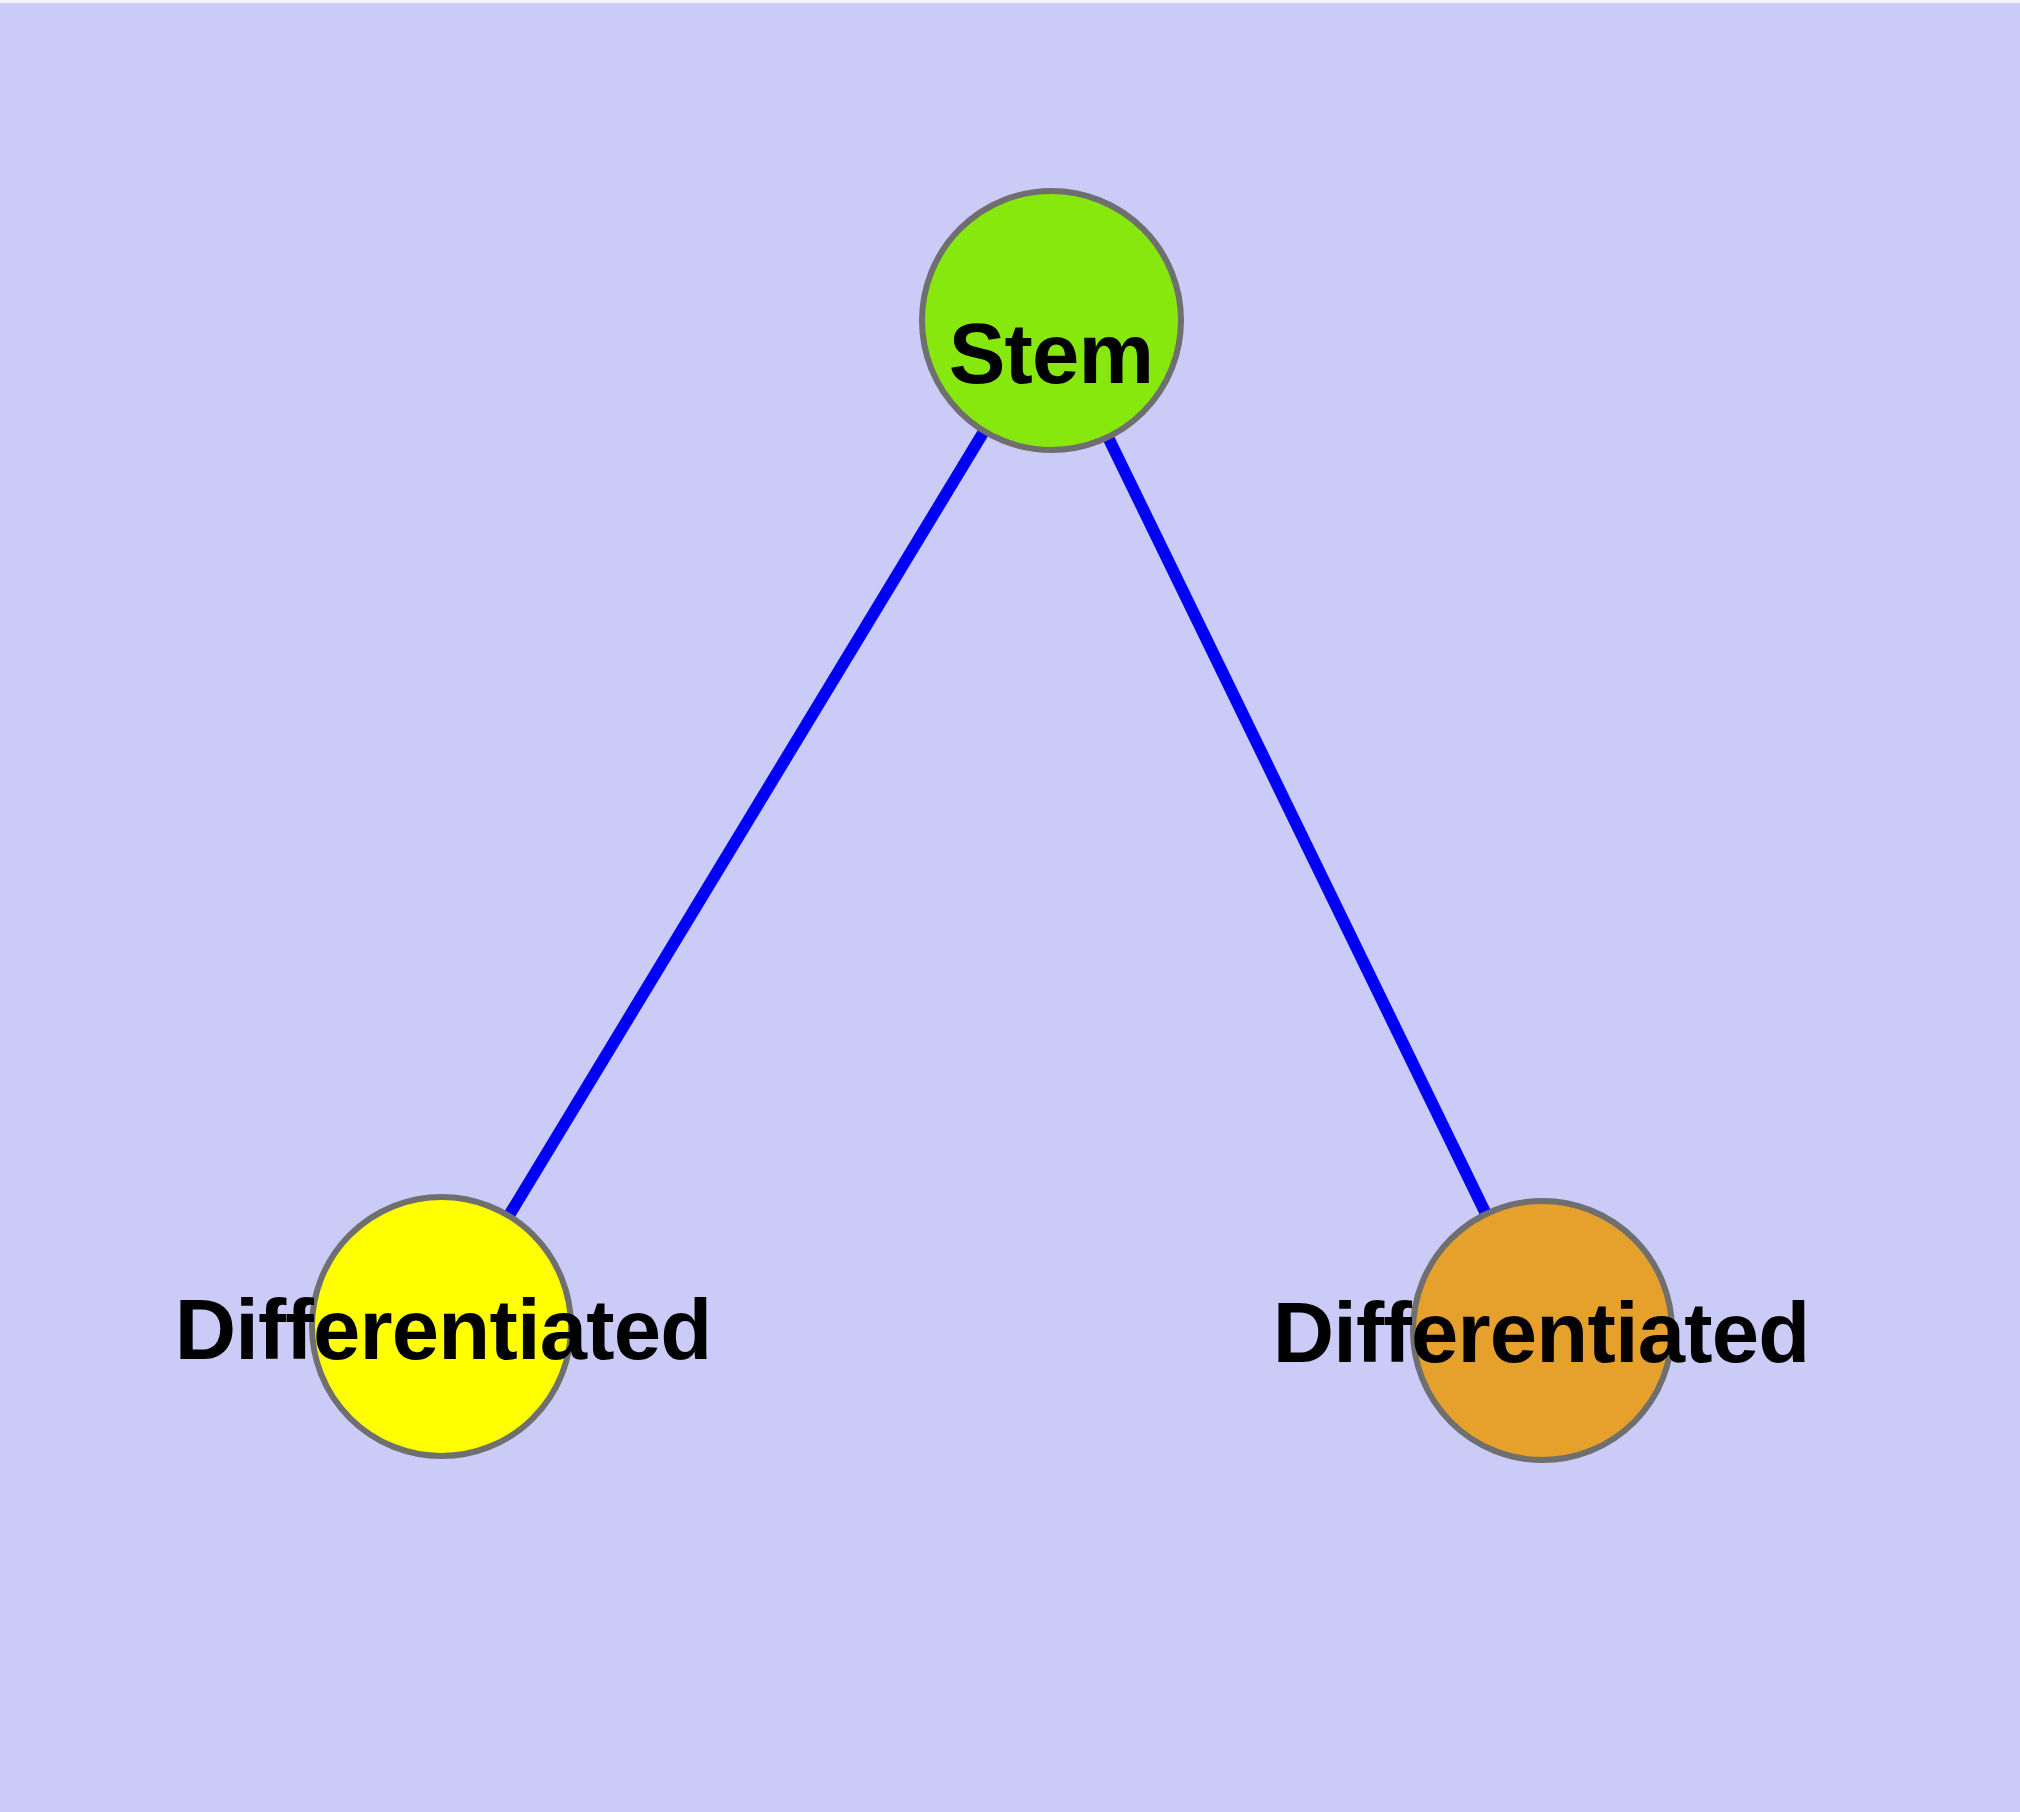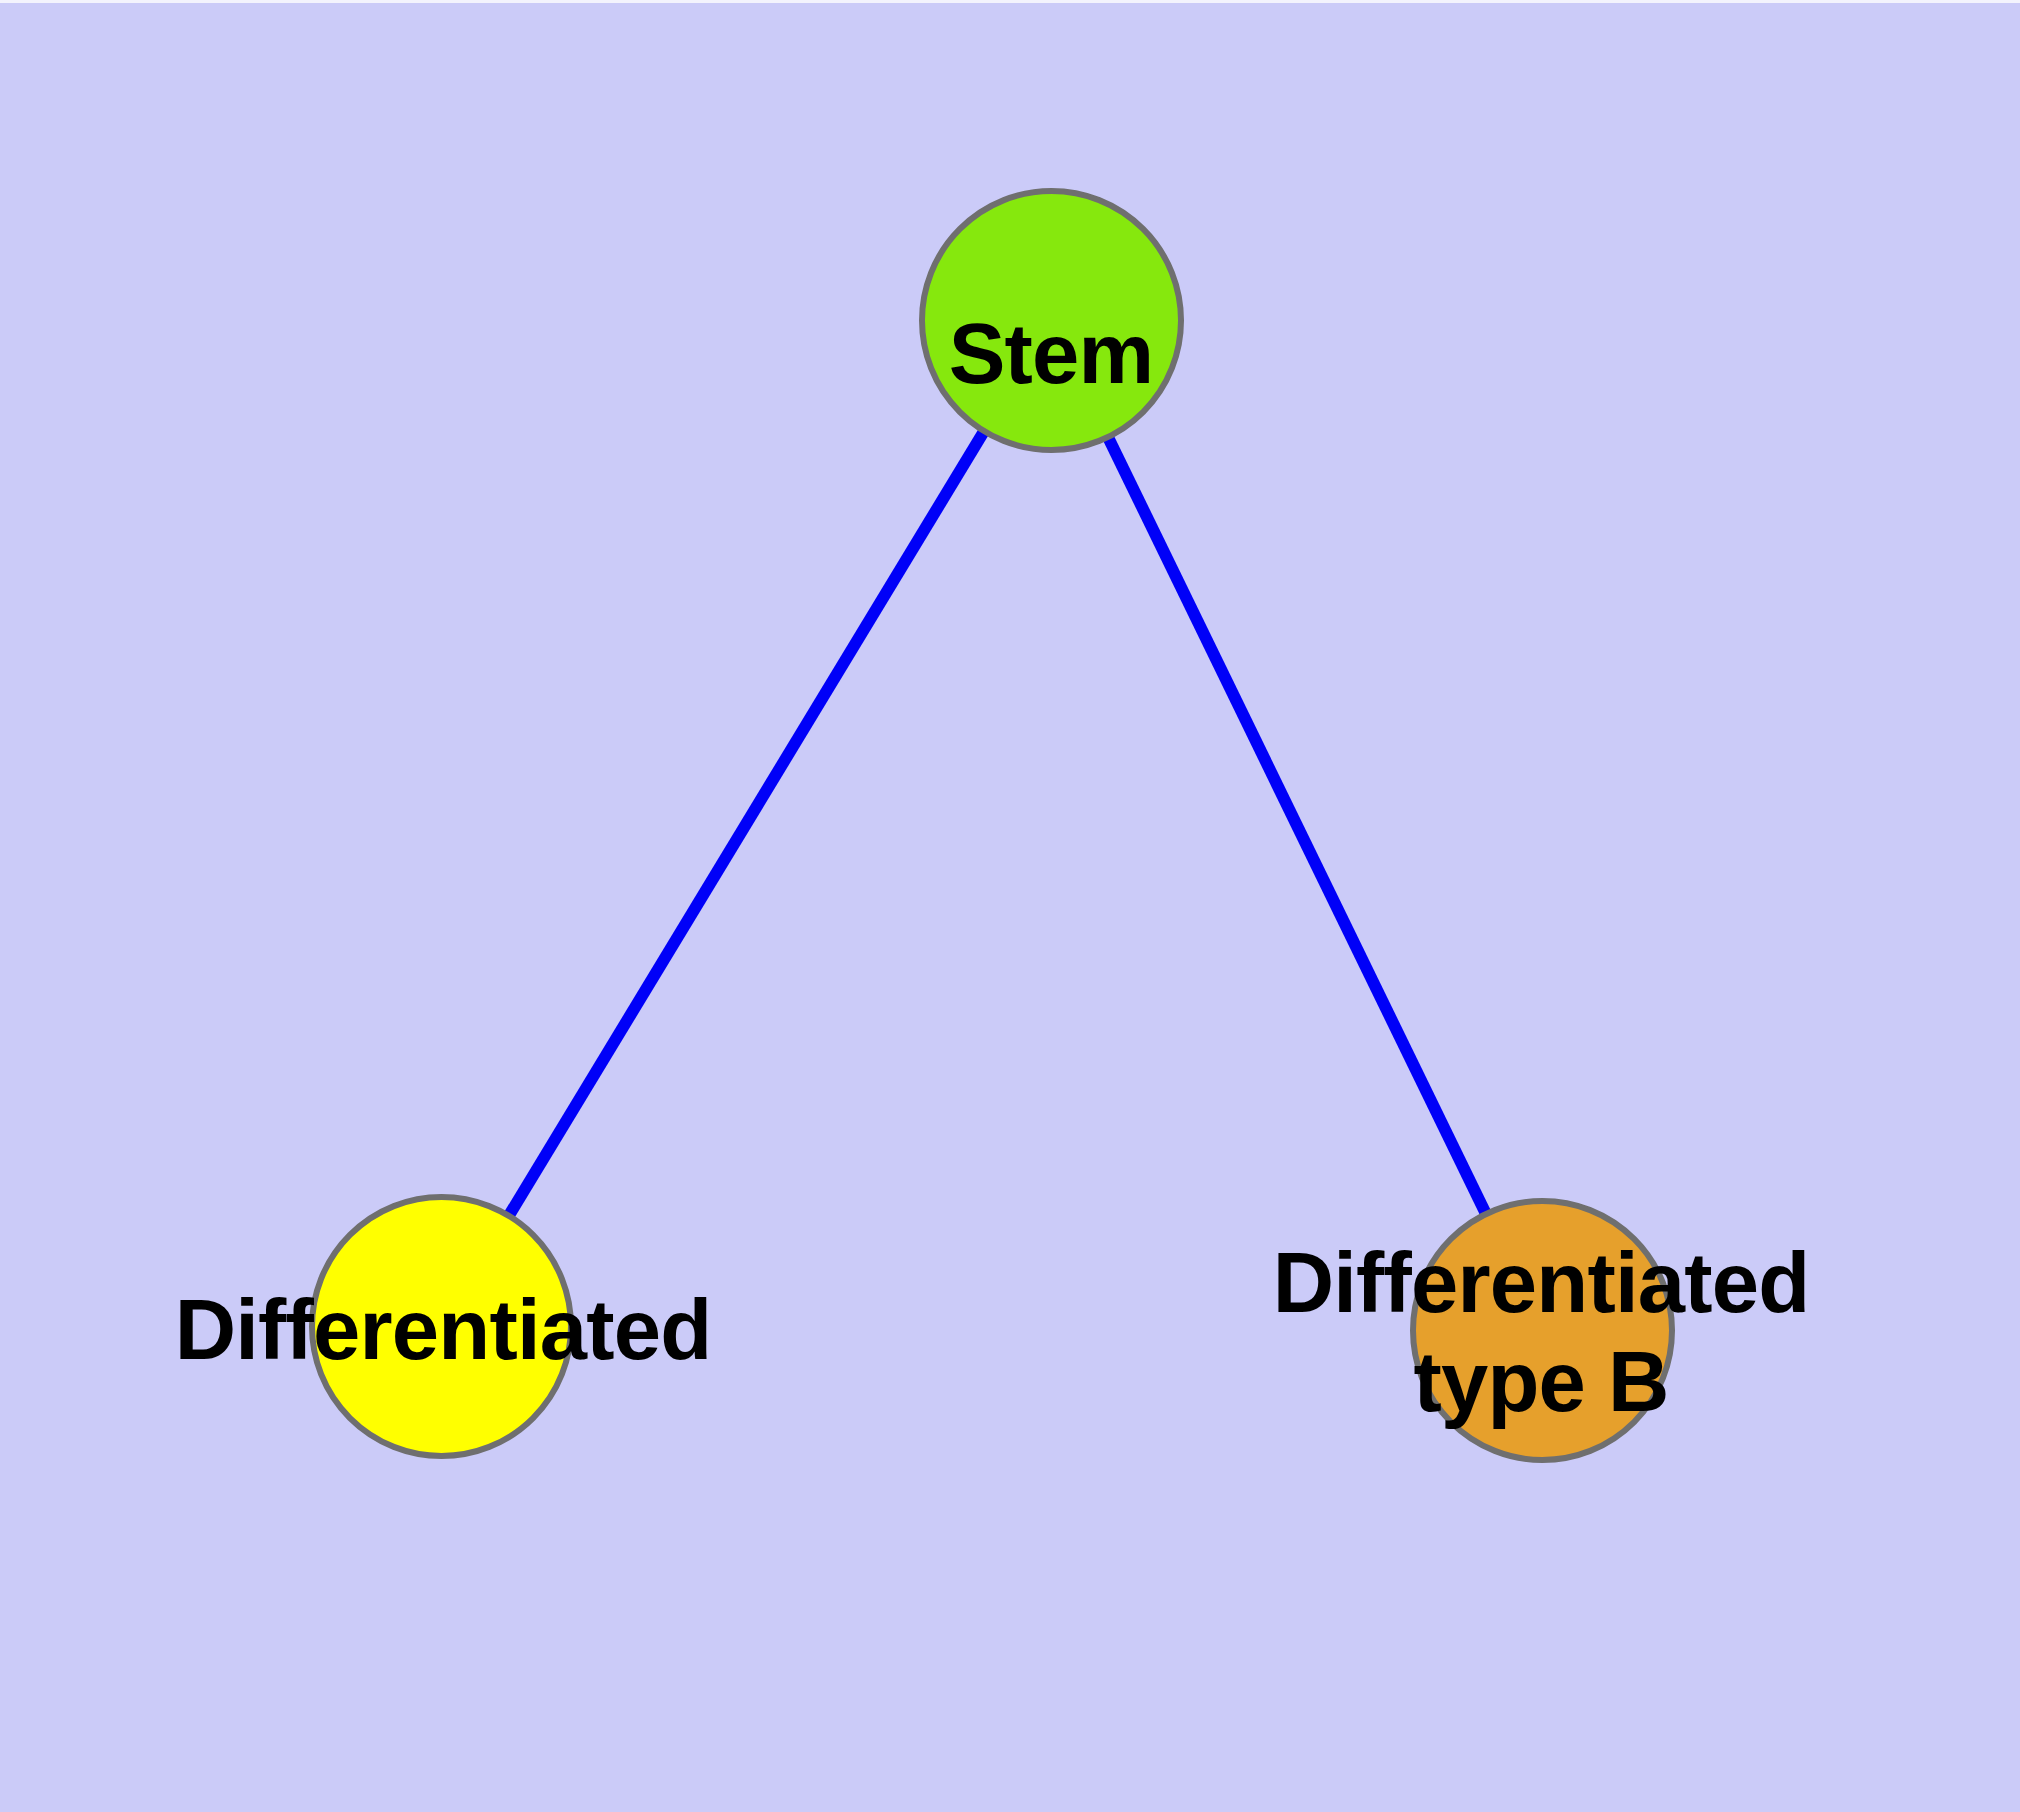--- a/index.html
+++ b/index.html
@@ -82,18 +82,17 @@
   <div class="node-label label-stem" style="color: rgb(0, 0, 0);">
     <div>Stem</div>
   </div>
 
   <div class="node-label label-a" style="color: rgb(0, 0, 0);">
     <div>Differentiated</div>
   </div>
 
   <div class="node-label label-b" style="color: rgb(0, 0, 0);">
     <div>Differentiated</div>
-    <div>type B</div>
   </div>
 
   <div class="top-strip"></div>
 </div>
 
 
 </body></html>

